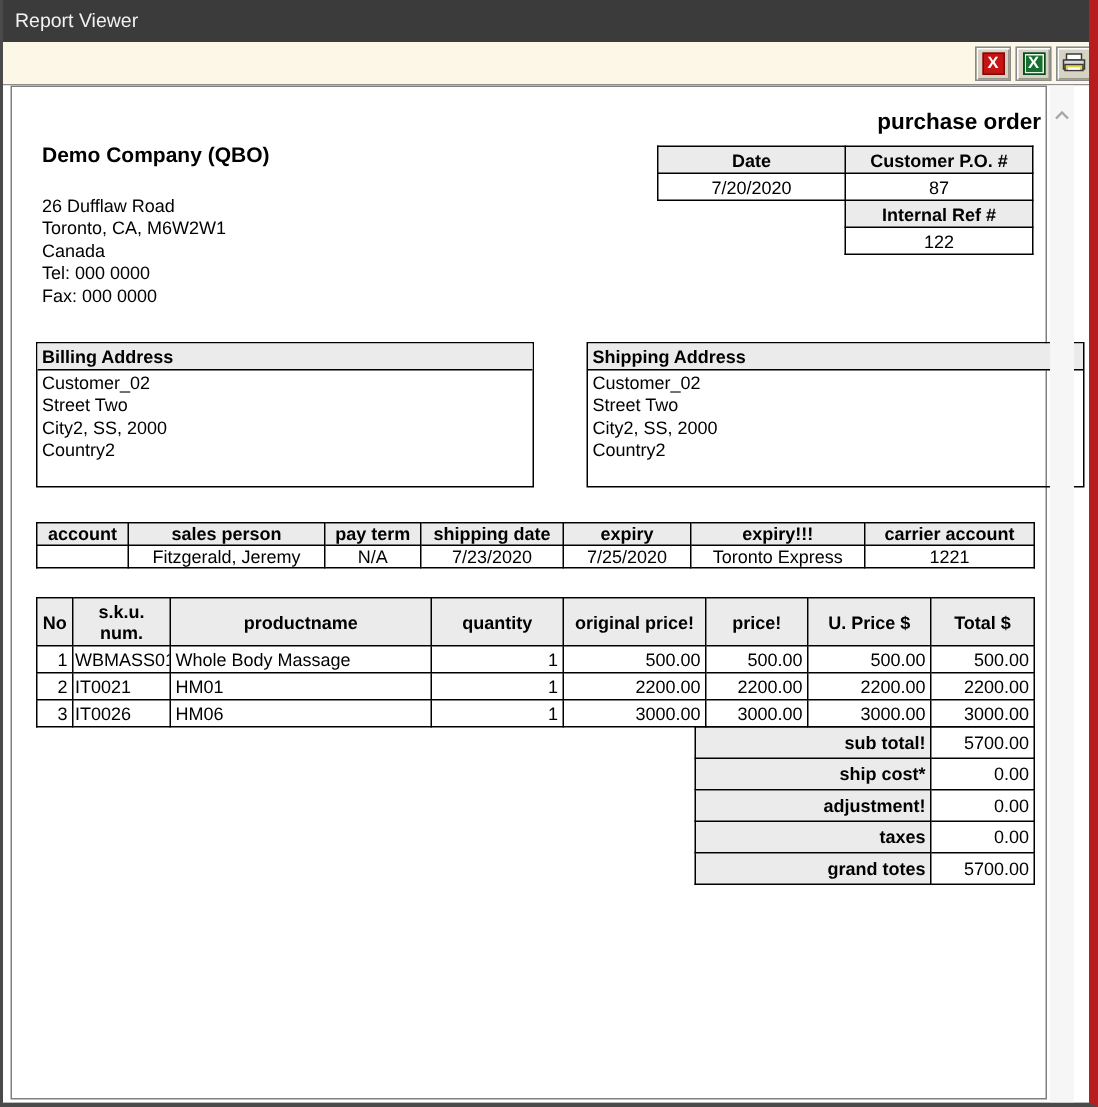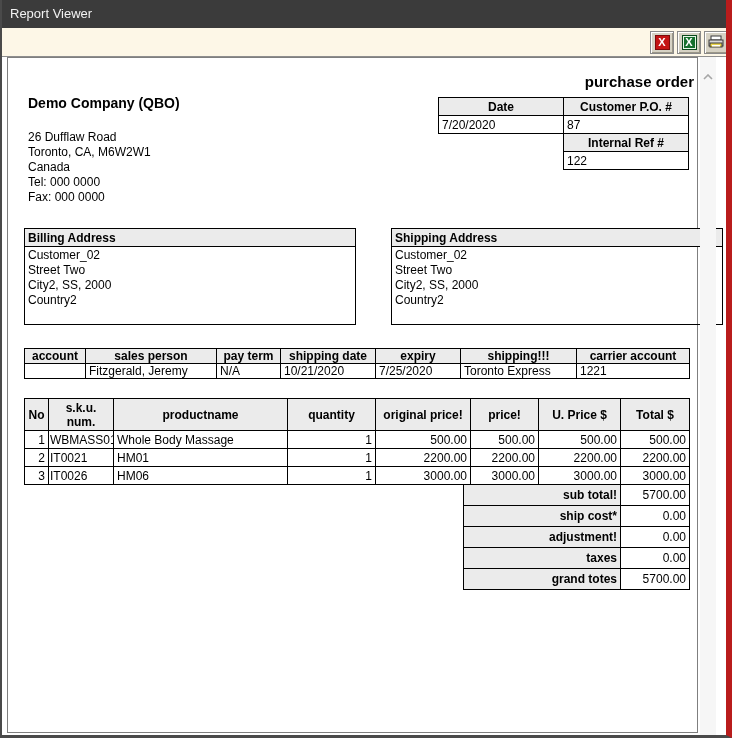--- a/index.html
+++ b/index.html
@@ -26,21 +26,21 @@
 
   
   .doc-title { position:absolute; top:15px; right:3px; font-size:15px; font-weight:bold; color:#000; }
   .company { position:absolute; left:20px; top:37px; font-size:14px; font-weight:bold; }
   .addr { position:absolute; left:20px; top:72px; font-size:12px; line-height:15px; }
 
   
   table { border-collapse:collapse; table-layout:fixed; font-size:12px; color:#000; }
   td { border:1px solid #000; overflow:hidden; white-space:nowrap; padding:0 3px; }
   td.hd { background:#ebebeb; font-weight:bold; text-align:center; }
-  td.c { }
+  td.c { text-align:center; }
   td.r { text-align:right; }
   td.l { text-align:left; }
   td.nb { border:none; background:transparent; }
 
   .date-table   { position:absolute; left:430px; top:39px; width:250px; }
   .date-table tr { height:18px; }
 
   .addr-box { position:absolute; top:170px; width:332px; border:1px solid #000; }
   .addr-box .box-hd { height:18px; line-height:18px; background:#ebebeb; border-bottom:1px solid #000; font-weight:bold; font-size:12px; padding:0 3px; }
   .addr-box .box-body { height:77px; font-size:12px; line-height:15px; padding:1px 3px; }
@@ -155,28 +155,28 @@
             <col style="width:116px">
             <col style="width:113px">
         </colgroup>
         <tbody>
             <tr>
           <td class="hd">account</td>
           <td class="hd">sales person</td>
           <td class="hd">pay term</td>
           <td class="hd">shipping date</td>
           <td class="hd">expiry</td>
-          <td class="hd">shipping!!!</td>
+          <td class="hd">expiry!!!</td>
           <td class="hd">carrier account</td>
         </tr>
         <tr>
           <td class="c"></td>
           <td class="c">Fitzgerald, Jeremy</td>
           <td class="c">N/A</td>
-          <td class="c">10/21/2020</td>
+          <td class="c">7/23/2020</td>
           <td class="c">7/25/2020</td>
           <td class="c">Toronto Express</td>
           <td class="c">1221</td>
         </tr>
       </tbody>
         </table>
 
       <table class="items-table">
         <colgroup>
           <col style="width:24px">

